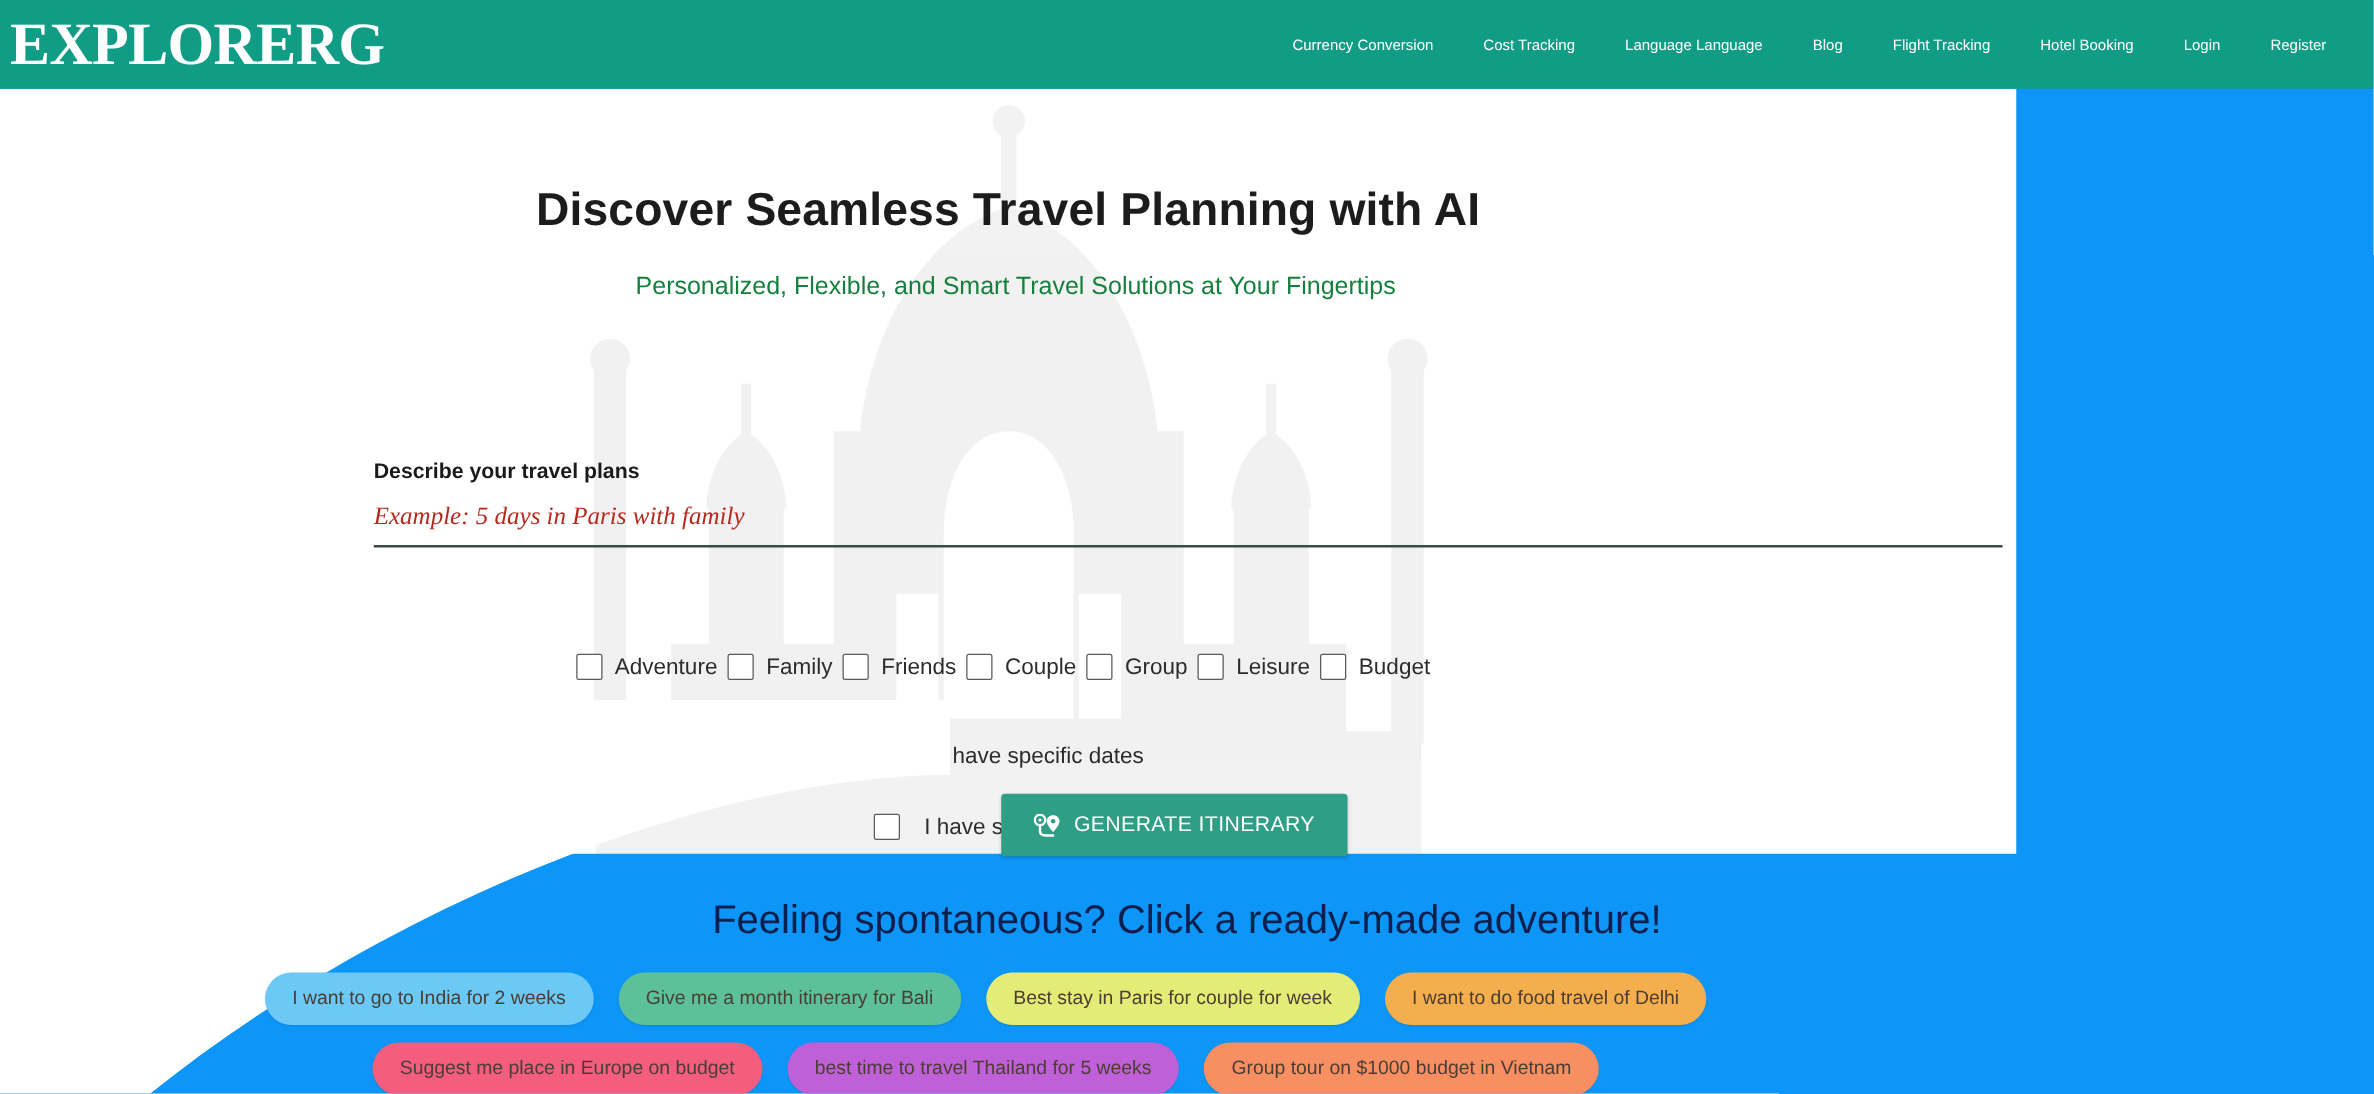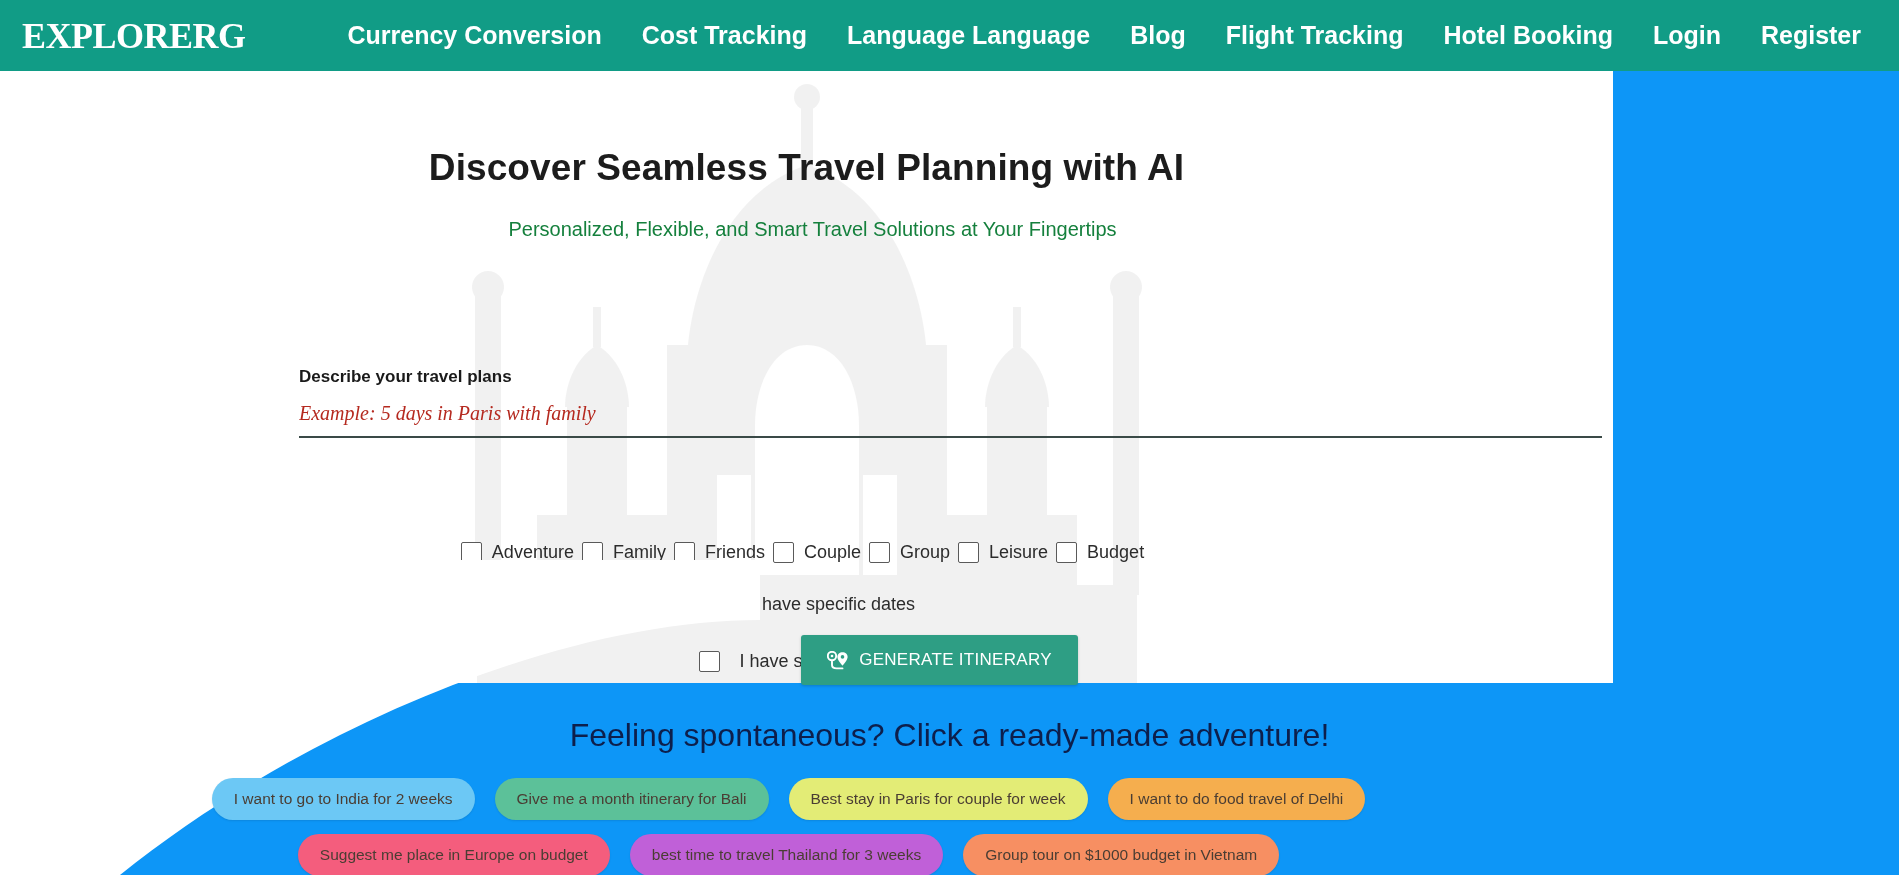--- a/index.html
+++ b/index.html
@@ -27,42 +27,41 @@
     width: 1899px;
     height: 71px;
     background: #119c86;
     display: flex;
     align-items: center;
     z-index: 40;
   }
   .logo {
     font-family: "Liberation Serif", serif;
     font-weight: bold;
-    font-size: 36px;
+    font-size: 48px;
     letter-spacing: -0.5px;
     color: #ffffff;
-    margin-left: 22px;
+    margin-left: 8px;
     line-height: 1;
     white-space: nowrap;
   }
   .nav-links {
     margin-left: auto;
     display: flex;
     align-items: center;
     gap: 0px;
     padding-right: 18px;
   }
   .nav-link {
     color: #ffffff;
-    font-size: 25px;
+    font-size: 12px;
     text-decoration: none;
     padding: 6px 20px;
     white-space: nowrap;
     cursor: pointer;
-    font-weight: bold;
   }
 
   
   .hero-card {
     position: absolute;
     top: 71px;
     left: 0;
     width: 1613px;
     height: 612px;
     background: #ffffff;
@@ -158,21 +157,20 @@
     left: 0;
     width: 1613px;
     display: flex;
     justify-content: center;
     align-items: center;
   }
   .tag-item {
     display: flex;
     align-items: flex-end;
     cursor: pointer;
-    margin-top: 19px;
   }
   .cb {
     appearance: none;
     -webkit-appearance: none;
     width: 21px;
     height: 21px;
     border: 1.5px solid #5a5a5a;
     background: #ffffff;
     border-radius: 2px;
     cursor: pointer;
@@ -392,18 +390,18 @@
 
   <div class="pill-rows">
     <div class="pill-row first">
       <button class="pill" style="background: rgb(108, 200, 245);">I want to go to India for 2 weeks</button>
       <button class="pill" style="background: rgb(92, 193, 153);">Give me a month itinerary for Bali</button>
       <button class="pill" style="background: rgb(227, 236, 118);">Best stay in Paris for couple for week</button>
       <button class="pill" style="background: rgb(245, 174, 78);">I want to do food travel of Delhi</button>
     </div>
     <div class="pill-row second">
       <button class="pill" style="background: rgb(244, 93, 125);">Suggest me place in Europe on budget</button>
-      <button class="pill" style="background: rgb(192, 96, 216);">best time to travel Thailand for 3 weeks</button>
+      <button class="pill" style="background: rgb(192, 96, 216);">best time to travel Thailand for 5 weeks</button>
       <button class="pill" style="background: rgb(247, 143, 98);">Group tour on $1000 budget in Vietnam</button>
     </div>
   </div>
 
 </div>
 
 </body></html>

